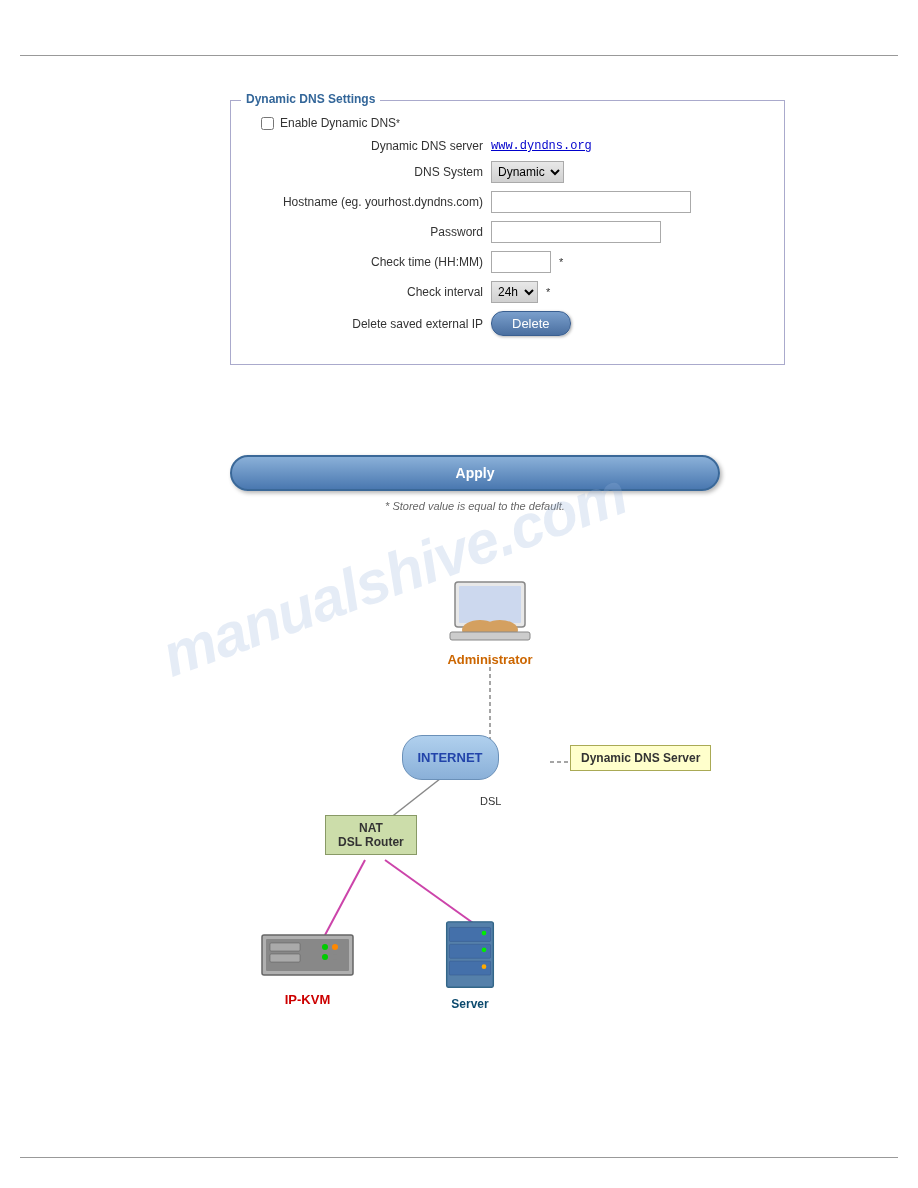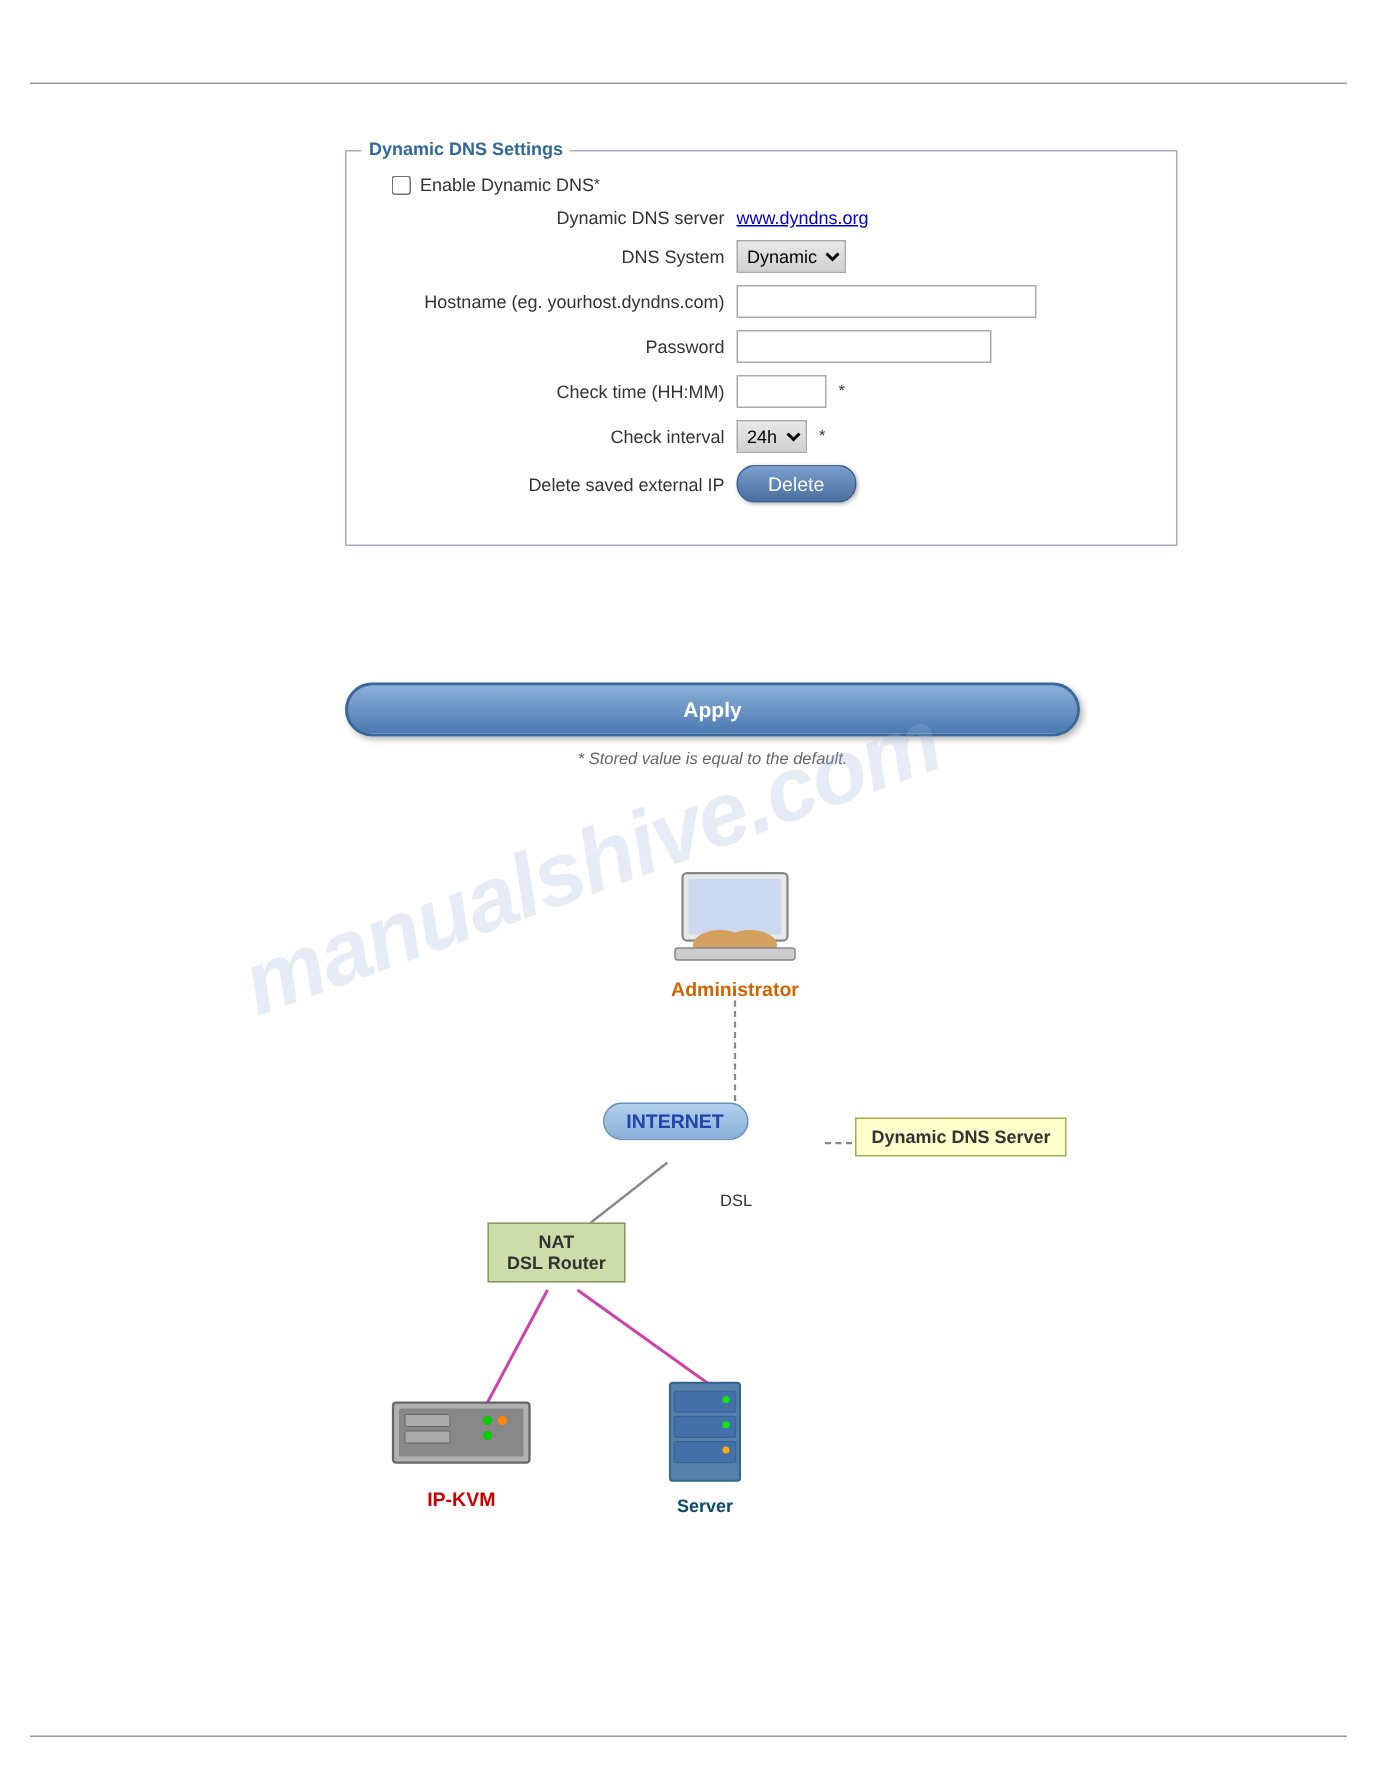--- a/index.html
+++ b/index.html
@@ -87,20 +87,21 @@
       height: 22px;
       border: 1px solid #aaa;
       padding: 2px 4px;
       font-size: 12px;
     }
 
     .dns-link {
       color: #0000cc;
       text-decoration: underline;
       font-size: 12px;
+      font-family: Liberation Mono, monospace;
     }
 
     .dns-select {
       height: 22px;
       font-size: 12px;
       border: 1px solid #aaa;
       background: linear-gradient(to bottom, #e8e8e8, #d0d0d0);
       padding: 1px 2px;
     }
 
@@ -241,21 +242,21 @@
       top: 175px;
       left: 220px;
       width: 160px;
       text-align: center;
     }
 
     .cloud-shape {
       background: linear-gradient(to bottom, #b0d0ee, #8ab0d8);
       border: 1px solid #6a90b8;
       border-radius: 20px;
-      padding: 4px 15px;
+      padding: 14px 15px;
       font-size: 13px;
       font-weight: bold;
       color: #2244aa;
       display: inline-block;
     }
 
     
     .dns-server-box {
       position: absolute;
       top: 185px;

